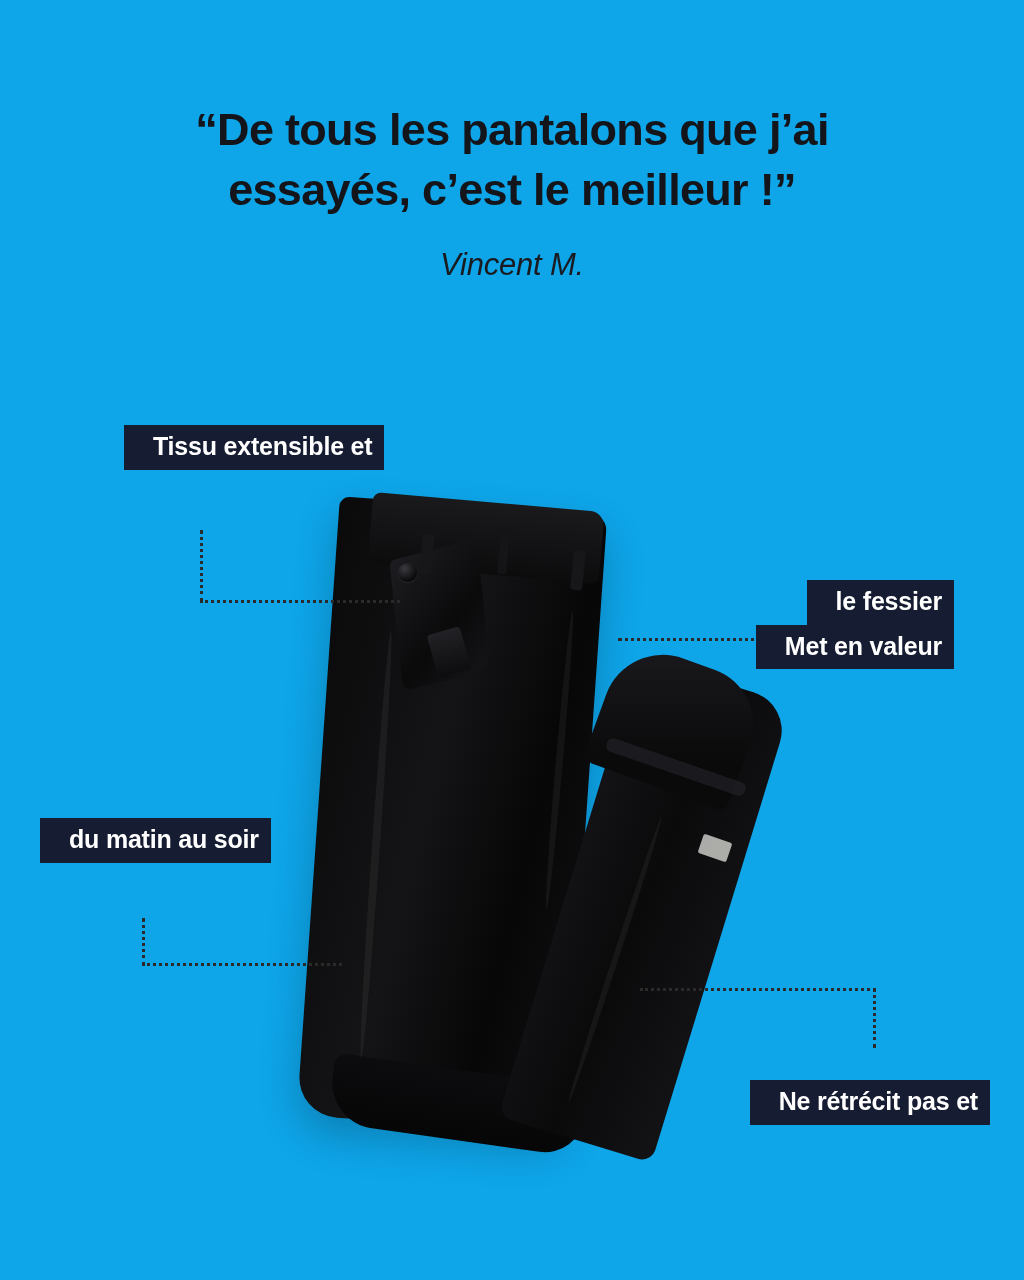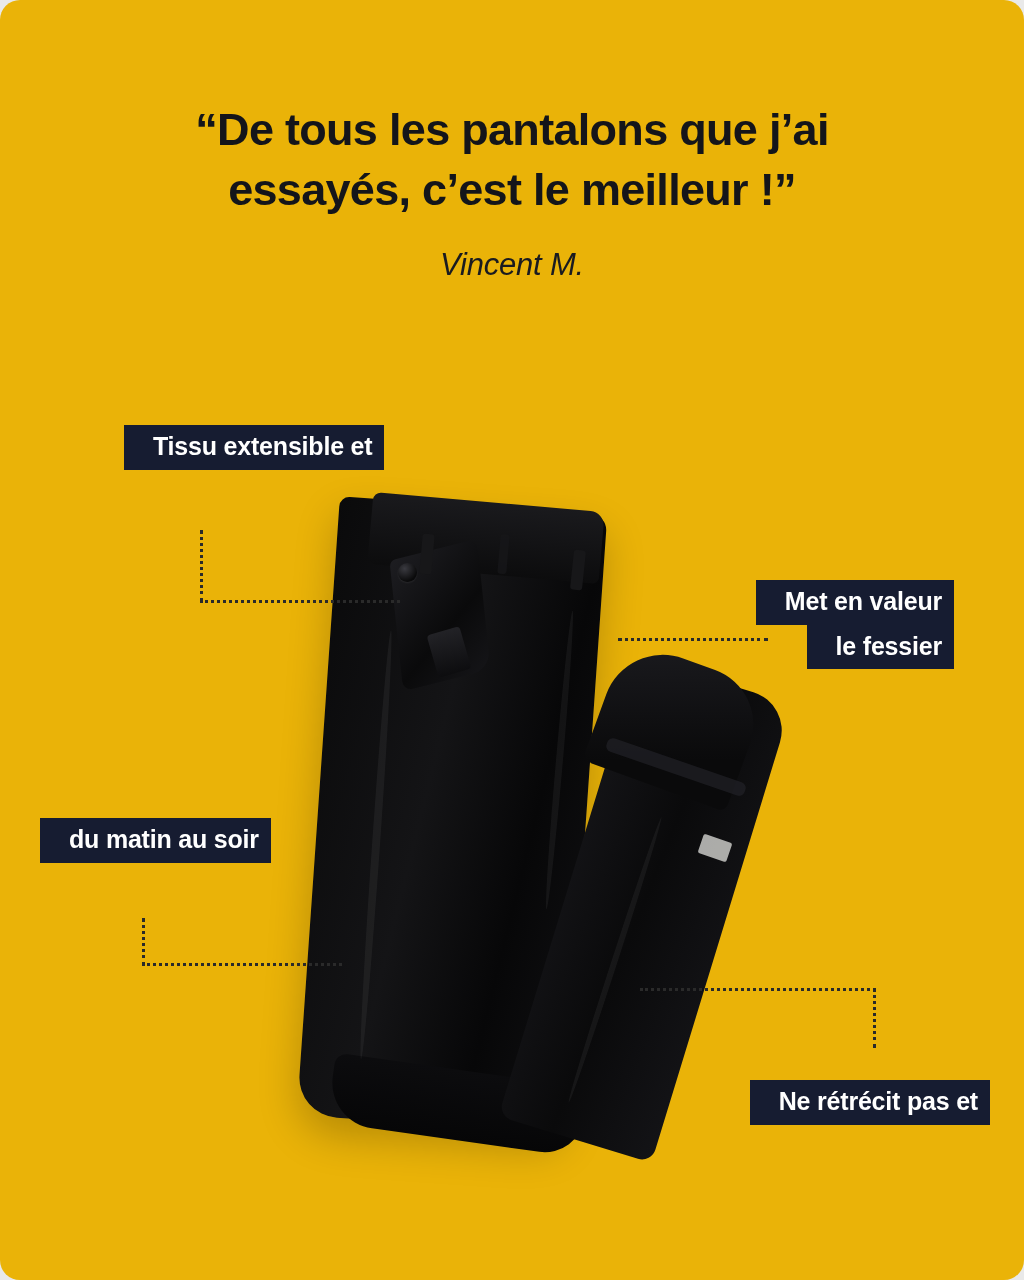--- a/index.html
+++ b/index.html
@@ -13,23 +13,22 @@
   body {
     font-family: "Liberation Sans", sans-serif;
     background: #e9e9e9;
     position: relative;
   }
 
   #canvas {
     position: relative;
     width: 1024px;
     height: 1280px;
-    background: #eab308;
+    background: #0ea5e9;
     overflow: hidden;
-    border-radius: 20px;
   }
 
   
   .quote-block {
     position: absolute;
     top: 100px;
     left: 0;
     width: 1024px;
     text-align: center;
   }
@@ -266,22 +265,22 @@
   <div class="conn v c3v"></div>
   <div class="conn h c3h"></div>
   <div class="conn h c4h"></div>
   <div class="conn v c4v"></div>
 
   <div class="callout callout-tl">
     <div class="line">Tissu extensible et</div>
   </div>
 
   <div class="callout right callout-r1">
+    <div class="line">le fessier</div>
     <div class="line">Met en valeur</div>
-    <div class="line">le fessier</div>
   </div>
 
   <div class="callout callout-bl">
     <div class="line">du matin au soir</div>
   </div>
 
   <div class="callout right callout-br">
     <div class="line">Ne rétrécit pas et</div>
   </div>
 

